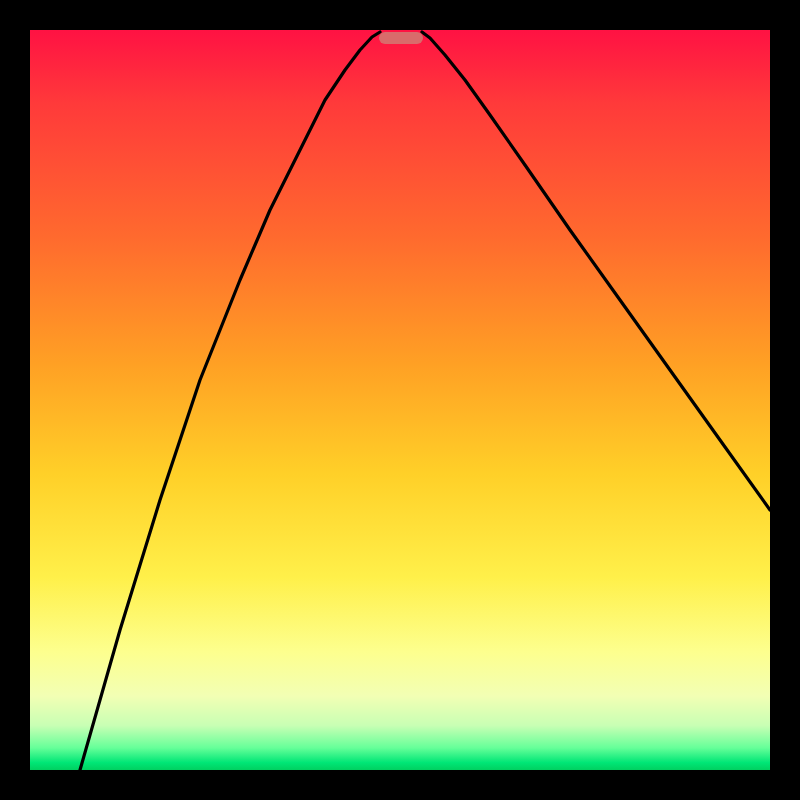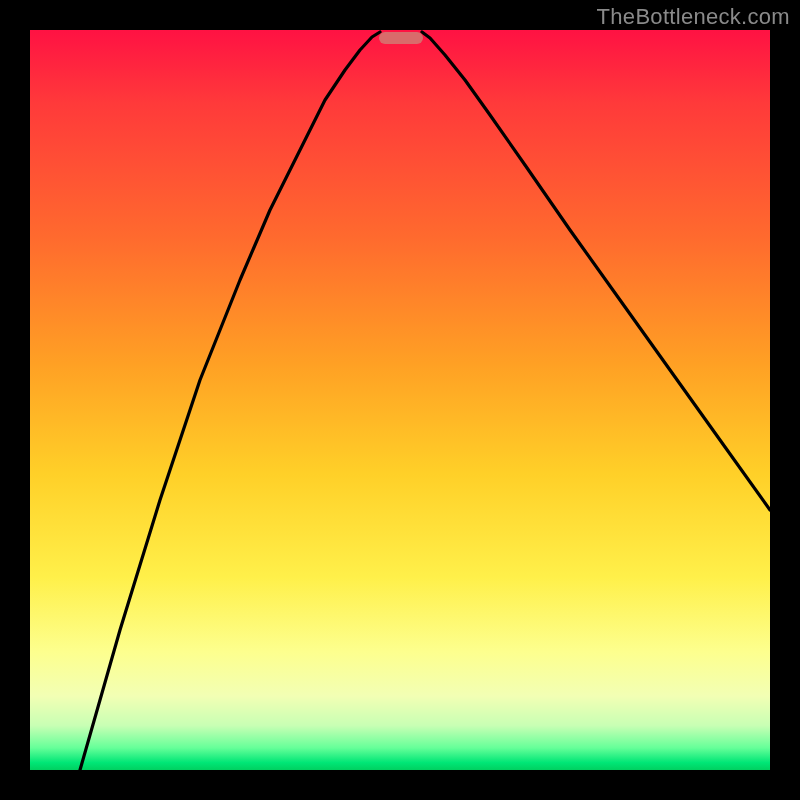--- a/index.html
+++ b/index.html
@@ -65,21 +65,20 @@
     height: 12px;
     border-radius: 6px;
     background: #d96b6b;
   }
 </style>
 </head>
 <body>
 
 <div class="frame">
 
-  <div class="watermark">TheBottleneck.com</div>
 
   <div class="plot">
 
     <svg class="curves" viewBox="0 0 740 740" preserveAspectRatio="none">
       <path id="left-curve-path" fill="none" stroke="#000" stroke-width="3.2" stroke-linecap="round" stroke-linejoin="round" d="M50.0 740.0 L90.0 600.0 L130.0 470.0 L170.0 350.0 L210.0 250.0 L240.0 180.0 L270.0 120.0 L295.0 70.0 L315.0 40.0 L330.0 20.0 L342.0 7.0 L350.0 2.0"></path>
       <path id="right-curve-path" fill="none" stroke="#000" stroke-width="3.2" stroke-linecap="round" stroke-linejoin="round" d="M392.0 2.0 L400.0 8.0 L415.0 25.0 L435.0 50.0 L460.0 85.0 L495.0 135.0 L540.0 200.0 L590.0 270.0 L640.0 340.0 L690.0 410.0 L740.0 480.0"></path>
     </svg>
 
     <div id="bottom-marker" class="marker" style="left: 349px; top: 2px; width: 44px; background: rgb(217, 107, 107);"></div>
   </div>

